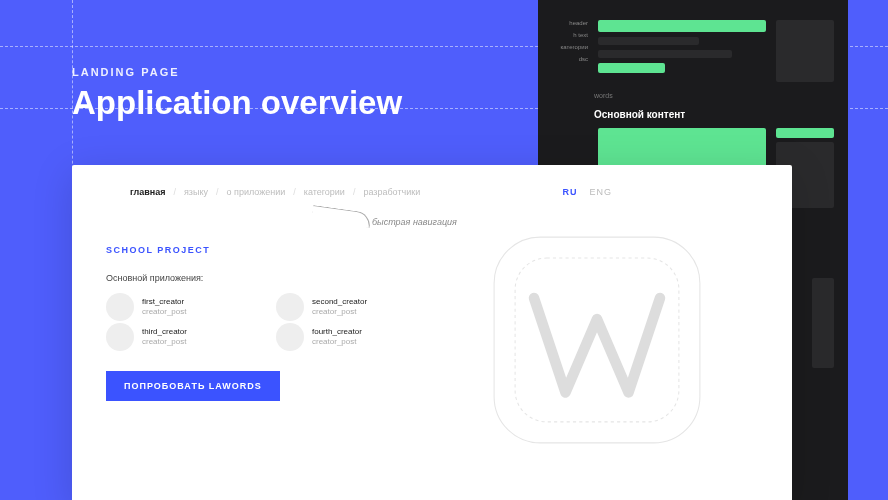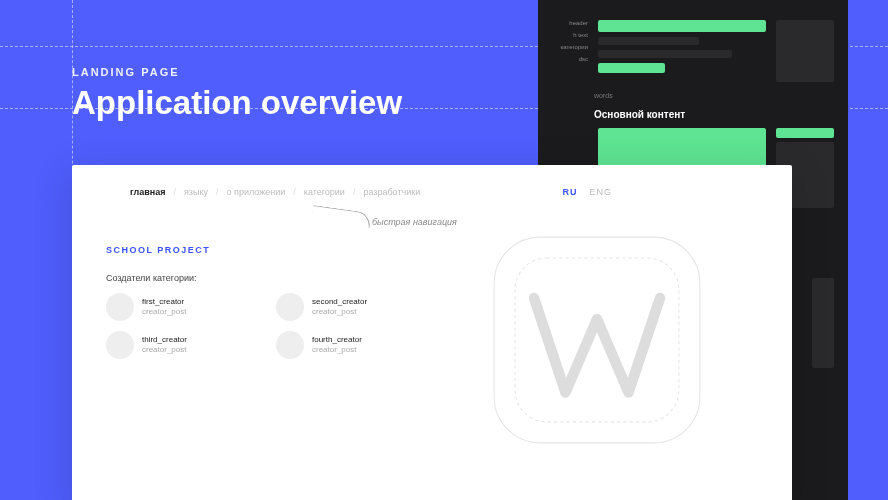--- a/index.html
+++ b/index.html
@@ -80,21 +80,21 @@
   width: 58px; height: 14px;
   border-top: 1px solid #aaa;
   border-right: 1px solid #aaa;
   border-radius: 0 30px 0 0;
   transform: rotate(8deg);
 }
 .hero { margin-top: 48px; }
 .tag { color: #3b53ff; font-size: 9px; letter-spacing: 1.5px; font-weight: 600; margin-bottom: 10px; }
 .h1 { font-size: 22px; font-weight: 800; line-height: 1.25; color: #111; max-width: 360px; }
 .sub { font-size: 9px; color: #444; margin-top: 18px; margin-bottom: 10px; }
-.creators { display: grid; grid-template-columns: 150px 150px; gap: 10px 20px; }
+.creators { display: grid; grid-template-columns: 150px 150px; gap: 2px 20px; }
 .creator { display: flex; gap: 8px; align-items: center; }
 .avatar { width: 28px; height: 28px; border-radius: 50%; background: #eee; }
 .creator .meta { font-size: 8px; line-height: 1.3; color: #222; }
 .creator .meta .role { color: #aaa; }
 .cta {
   margin-top: 20px;
   background: #3b53ff;
   color: #fff;
   font-size: 9px;
   letter-spacing: 1px;
@@ -184,21 +184,21 @@
     <span>разработчики</span>
   </div>
   <div class="lang">
     <span class="active">RU</span>
     <span>ENG</span>
   </div>
   <div class="note">быстрая навигация</div>
 
   <div class="hero">
     <div class="tag">SCHOOL PROJECT</div>
-    <div class="sub">Создатели категории:</div>
+    <div class="sub">Основной приложения:</div>
     <div class="creators">
       <div class="creator">
         <div class="avatar"></div>
         <div class="meta">
           <div>first_creator</div>
           <div class="role">creator_post</div>
         </div>
       </div>
       <div class="creator">
         <div class="avatar"></div>
@@ -215,20 +215,21 @@
         </div>
       </div>
       <div class="creator">
         <div class="avatar"></div>
         <div class="meta">
           <div>fourth_creator</div>
           <div class="role">creator_post</div>
         </div>
       </div>
     </div>
+    <button class="cta">ПОПРОБОВАТЬ LAWORDS</button>
   </div>
 
   <div class="logo-outline">
     <svg viewBox="0 0 200 200" fill="none" stroke="#e5e5e5" stroke-width="1">
       <rect x="2" y="2" width="196" height="196" rx="44"></rect>
       <rect x="22" y="22" width="156" height="156" rx="30" stroke-dasharray="3 3"></rect>
       <path d="M40 60 L70 150 L100 80 L130 150 L160 60" stroke="#ddd" stroke-width="10" stroke-linejoin="round" stroke-linecap="round"></path>
     </svg>
   </div>
 </div>

